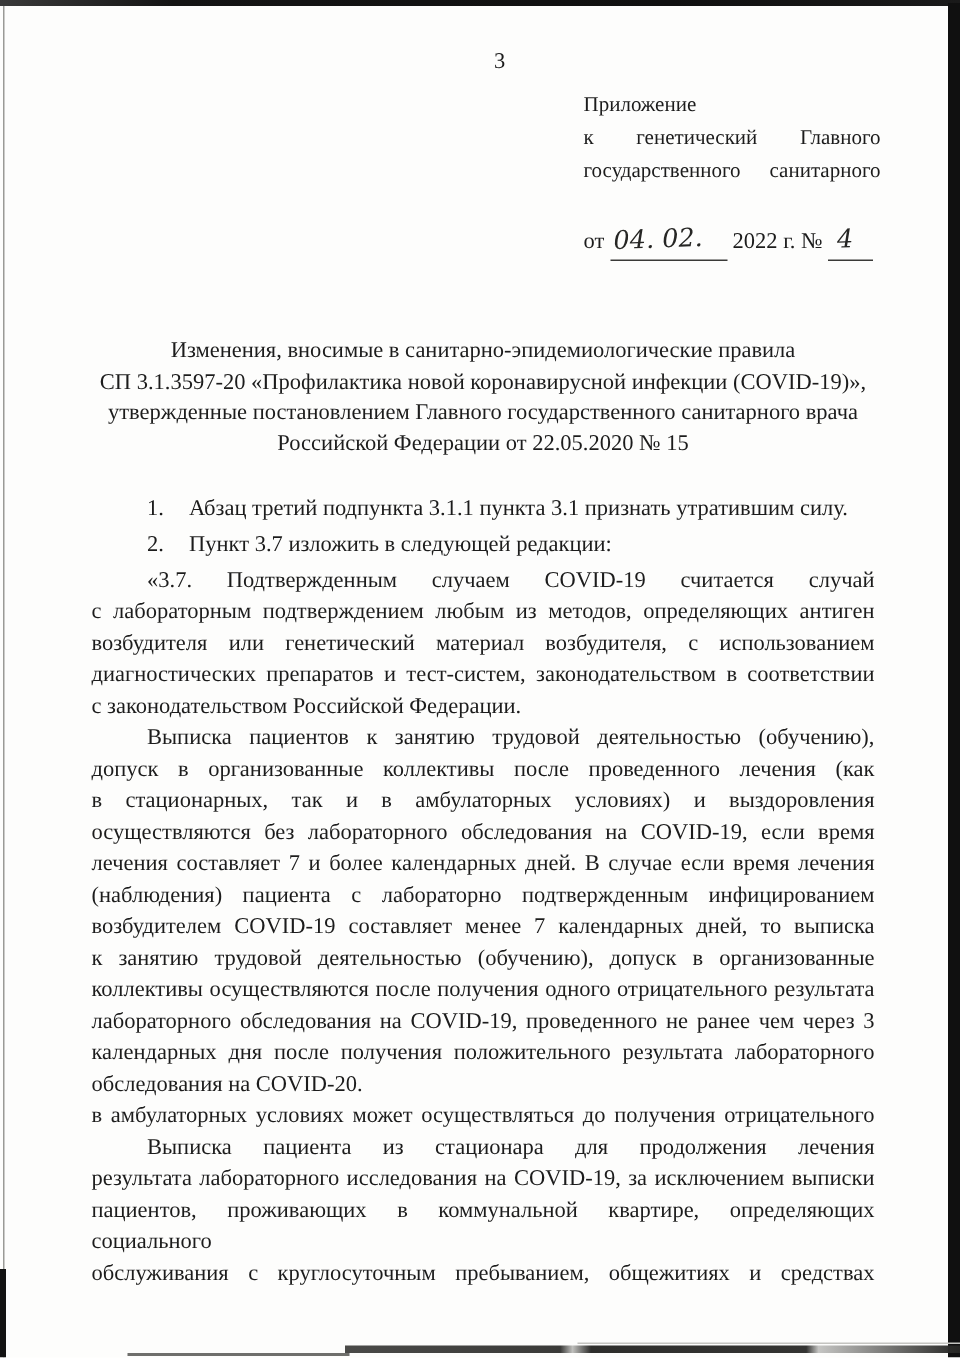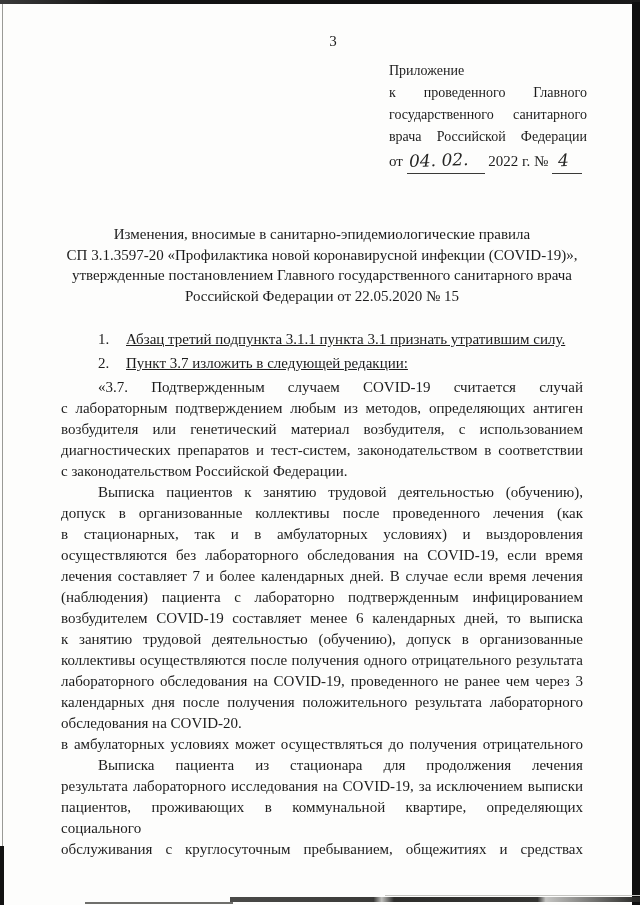--- a/index.html
+++ b/index.html
@@ -50,43 +50,42 @@
 
   
   .body-block {
     position:absolute; top:329px; left:61px; width:522px;
     font-size:15px; line-height:21px;
   }
   .tline { text-align:justify; text-align-last:justify; }
   .tline.tlast { text-align-last:auto; }
   .tline.tindent { text-indent:37px; }
 
-  .list-item { padding-left:37px; margin-bottom:3px;text-decoration:underline; }
+  .list-item { padding-left:37px; margin-bottom:3px; }
   .list-item .num { display:inline-block; min-width:20px; margin-right:8px; }
 </style>
 </head>
 <body>
 
 <div class="page">
 
   <div class="edge-top"></div>
   <div class="edge-right"></div>
   <div class="edge-left-thin"></div>
   <div class="edge-left-bottom"></div>
   <div class="strip-bottom-main"></div>
   <div class="strip-bottom-thin"></div>
   <div class="strip-bottom-hair"></div>
 
   <div class="page-number">3</div>
 
   <div class="appendix">
       <div class="tline">Приложение</div>
-      <div class="tline">к проведенного Главного</div>
+      <div class="tline">к генетический Главного</div>
       <div class="tline">государственного санитарного</div>
-      <div class="tline tlast">врача Российской Федерации</div>
     </div>
 
   <div class="appendix date-line" style="top:148px;">
     <span>от</span>
     <span class="u u-date"><span class="hw">04. 02.</span></span>
     <span>2022 г. №</span>
     <span class="u u-num"><span class="hw">4</span></span>
   </div>
 
   <div class="title">
@@ -111,21 +110,21 @@
         <div class="tline">диагностических препаратов и тест-систем, законодательством в соответствии</div>
         <div class="tline tlast">с законодательством Российской Федерации.</div>
       </div>
     <div>
         <div class="tline tindent">Выписка пациентов к занятию трудовой деятельностью (обучению),</div>
         <div class="tline">допуск в организованные коллективы после проведенного лечения (как</div>
         <div class="tline">в стационарных, так и в амбулаторных условиях) и выздоровления</div>
         <div class="tline">осуществляются без лабораторного обследования на COVID-19, если время</div>
         <div class="tline">лечения составляет 7 и более календарных дней. В случае если время лечения</div>
         <div class="tline">(наблюдения) пациента с лабораторно подтвержденным инфицированием</div>
-        <div class="tline">возбудителем COVID-19 составляет менее 6 календарных дней, то выписка</div>
+        <div class="tline">возбудителем COVID-19 составляет менее 7 календарных дней, то выписка</div>
         <div class="tline">к занятию трудовой деятельностью (обучению), допуск в организованные</div>
         <div class="tline">коллективы осуществляются после получения одного отрицательного результата</div>
         <div class="tline">лабораторного обследования на COVID-19, проведенного не ранее чем через 3</div>
         <div class="tline">календарных дня после получения положительного результата лабораторного</div>
         <div class="tline tlast">обследования на COVID-20.</div>
       </div>
     <div>
         <div class="tline">в амбулаторных условиях может осуществляться до получения отрицательного</div>
         <div class="tline tindent">Выписка пациента из стационара для продолжения лечения</div>
         <div class="tline">результата лабораторного исследования на COVID-19, за исключением выписки</div>

